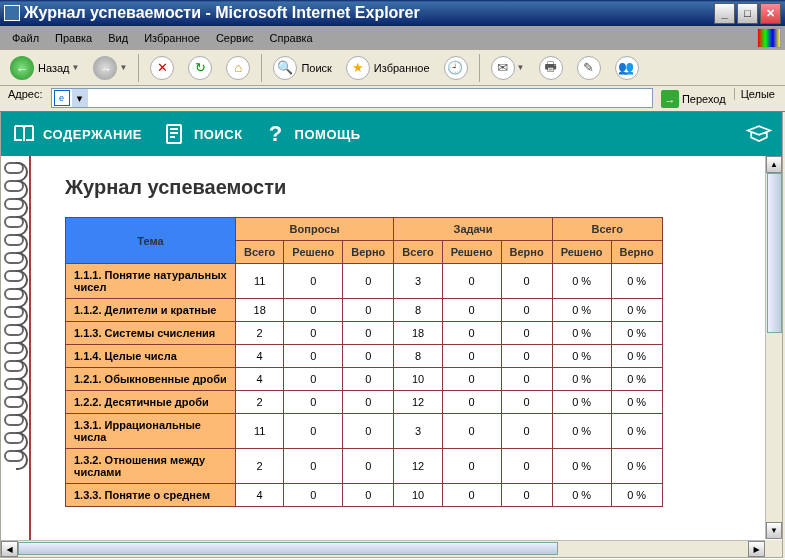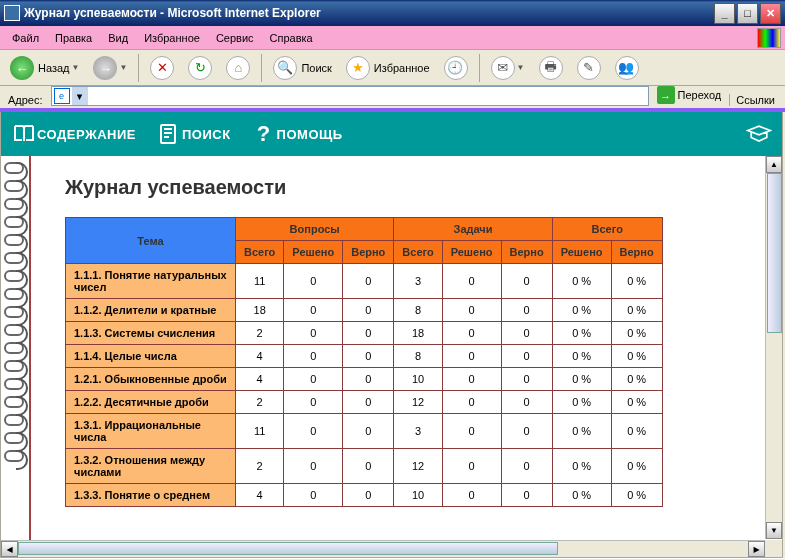--- a/index.html
+++ b/index.html
@@ -1,75 +1,75 @@
 <!DOCTYPE html>
 <html><head>
 <meta charset="utf-8">
 <style>
 * { box-sizing: border-box; margin: 0; padding: 0; }
 body { font-family: Tahoma, Arial, sans-serif; font-size: 11px; background: #ece9d8; width: 785px; height: 560px; overflow: hidden; }
 
 
 .titlebar { height: 26px; background: linear-gradient(#0a246a, #3a6ea5 8%, #0a246a); color: #fff; display: flex; align-items: center; padding: 0 4px; }
 .titlebar .app-icon { width: 16px; height: 16px; background: #3a6ea5; border: 1px solid #fff; margin-right: 4px; }
-.titlebar .title { flex: 1; font-weight: bold; font-size: 12px; }
+.titlebar .title { flex: 1; font-weight: bold; font-size: 16px; }
 .titlebar .win-btn { width: 21px; height: 21px; background: linear-gradient(#fafafa,#c0c0c0); border: 1px solid #5a5a5a; margin-left: 2px; display: flex; align-items: center; justify-content: center; font-weight: bold; color: #000; cursor: pointer; }
 .titlebar .win-btn.close { background: linear-gradient(#f89,#d44); color:#fff; }
 
-.menubar { height: 24px; background: #f9a8d4; display: flex; align-items: center; padding: 2px 4px; border-bottom: 1px solid #aca899; }
+.menubar { height: 24px; background: #a3a3a3; display: flex; align-items: center; padding: 2px 4px; border-bottom: 1px solid #aca899; }
 .menubar .m-item { padding: 2px 8px; cursor: pointer; }
 .menubar .flag { margin-left:auto; width:24px; height:20px; background: linear-gradient(90deg,#f00,#0f0,#00f,#ff0); border:1px solid #999;}
 
 .toolbar { height: 36px; background: #ece9d8; display: flex; align-items: center; padding: 2px 4px; border-bottom: 1px solid #aca899; gap:2px; }
 .tb-btn { display:flex; align-items:center; gap:4px; padding: 4px 6px; border-radius:3px; cursor:pointer; }
 .tb-ico { width:24px; height:24px; border-radius:50%; display:flex; align-items:center; justify-content:center; font-size:13px; color:#fff; }
 .tb-ico.green {background: radial-gradient(#7be07b,#2a902a);}
 .tb-ico.grey {background: radial-gradient(#ddd,#999);}
 .tb-ico.red {background:#fff; color:#c00; border:1px solid #aaa;}
 .tb-ico.refresh {background:#fff; color:#090; border:1px solid #aaa;}
 .tb-ico.home {background:#fff; color:#c80; border:1px solid #aaa;}
 .tb-ico.search {background:#fff; color:#06c; border:1px solid #aaa;}
 .tb-ico.star {background:#fff; color:#fa0; border:1px solid #aaa;}
 .tb-ico.plain {background:#fff; color:#555; border:1px solid #aaa;}
 .tb-sep { width:1px; height:28px; background:#aca899; margin:0 3px;}
 .tb-dd { font-size:8px; color:#555; margin-left:-2px;}
 
-.addrbar { height: 26px; background:#ece9d8; display:flex; align-items:flex-end; padding:2px 4px; border-bottom:4px solid #8b5cf6; gap:4px;}
+.addrbar { height: 26px; background:#ece9d8; display:flex; align-items:flex-start; padding:2px 4px; border-bottom:1px solid #8b5cf6; gap:4px;}
 .addrbar .addr-label { padding:0 4px; }
 .addrbar .addr-input-wrap { flex:1; display:flex; align-items:center; background:#fff; border:1px solid #7f9db9; height:20px; }
 .addrbar .addr-input-wrap .pg-ico{width:16px;height:16px;margin:0 2px;background:#fff;border:1px solid #06c;font-size:9px;display:flex;align-items:center;justify-content:center;color:#06c;}
 .addrbar input { flex:1; border:none; outline:none; font-size:11px; }
 .addrbar .addr-dd{width:16px;height:18px;display:flex;align-items:center;justify-content:center;background:#c8d8ee;cursor:pointer;}
 .addrbar .go-btn {display:flex;align-items:center;gap:3px;padding:2px 4px;cursor:pointer;}
 .addrbar .go-ico{width:18px;height:18px;background:#3a3;border-radius:2px;color:#fff;display:flex;align-items:center;justify-content:center;}
 .addrbar .links{padding:0 6px;border-left:1px solid #aca899;}
 
 
 .viewport { position:relative; width: 783px; height: 446px; border:1px solid #aca899; border-top:none; background:#fff; overflow:hidden; }
 .page { width: 100%; height: 100%; overflow:hidden; position:relative;}
 
 
 .app-toolbar { height:44px; background:#009999; display:flex; align-items:center; padding:0 10px; gap:20px;}
-.app-tb-item { display:flex; align-items:center; gap:0; color:#fff; font-weight:bold; font-size:13px; cursor:pointer; letter-spacing:0.5px;}
+.app-tb-item { display:flex; align-items:center; gap:6px; color:#fff; font-weight:bold; font-size:13px; cursor:pointer; letter-spacing:0.5px;}
 .app-tb-ico{width:26px;height:26px;color:#fff;display:flex;align-items:center;justify-content:center;}
 .app-tb-item .lbl{}
 .app-tb-right{margin-left:auto;}
 
 
 .notebook { position:absolute; top:44px; left:0; right:0; bottom:0; background:#fff; display:flex;justify-content:space-between;}
 .spiral { width:28px; background:#fff; position:relative;}
 .spiral .hole { width:20px; height:12px; border:2px solid #666; border-radius:10px; margin:6px 3px; position:relative;}
 .spiral .hole::after{content:"";position:absolute;left:10px;top:-2px;width:10px;height:16px;border:2px solid #555;border-left:none;border-radius:0 10px 10px 0;}
 .margin-line{width:2px;background:#a04040;}
 .content { flex:1; padding:20px 0 0 34px; overflow:auto;}
 .content h1{font-family:Verdana,Arial;font-size:20px;font-weight:bold;color:#333;margin-bottom:18px;}
 
 table.grades{border-collapse:collapse;font-family:Verdana,Arial;font-size:11px;}
 table.grades th, table.grades td{border:1px solid #8b3a3a;padding:5px 8px;text-align:center;}
-table.grades th{background:#f97316;color:#333;font-weight:bold;}
+table.grades th{background:#fdba74;color:#333;font-weight:bold;}
 table.grades td.topic{text-align:left;background:#fdba74;font-weight:bold;width:170px;}
 table.grades th.topic-h{background:#3b82f6;}
 
 
 .vscroll{position:absolute;right:0;top:44px;bottom:18px;width:17px;background:#ece9d8;border-left:1px solid #bbb;}
 .vscroll .sb-btn{height:17px;background:linear-gradient(#fff,#ccc);border:1px solid #888;display:flex;align-items:center;justify-content:center;font-size:8px;}
 .vscroll .sb-thumb{position:absolute;top:17px;width:15px;left:1px;height:160px;background:linear-gradient(90deg,#eef,#bcd);border:1px solid #7a9;}
 .hscroll{position:absolute;left:0;right:17px;bottom:0;height:17px;background:#ece9d8;border-top:1px solid #bbb;display:flex;}
 .hscroll .sb-btn{width:17px;background:linear-gradient(#fff,#ccc);border:1px solid #888;display:flex;align-items:center;justify-content:center;font-size:8px;}
 .hscroll .track{flex:1;position:relative;}
@@ -150,21 +150,21 @@
 <div class="addrbar">
   <span class="addr-label">Адрес:</span>
   <div class="addr-input-wrap">
     <div class="pg-ico">e</div>
     <div class="addr-dd">▾</div>
   </div>
   <div class="go-btn">
     <div class="go-ico">→</div>
     <span>Переход</span>
   </div>
-  <div class="links">Ссылки</div>
+  <div class="links">Целые</div>
 </div>
 
 <div class="viewport">
   <div class="page">
 
     <div class="app-toolbar">
       <div class="app-tb-item">
         <div class="app-tb-ico">
             <svg width="24" height="24" viewBox="0 0 24 24" fill="none" stroke="#fff" stroke-width="2">
               <path d="M3 4h7a2 2 0 0 1 2 2v13M21 4h-7a2 2 0 0 0-2 2v13M3 4v14h7M21 4v14h-7"></path>

